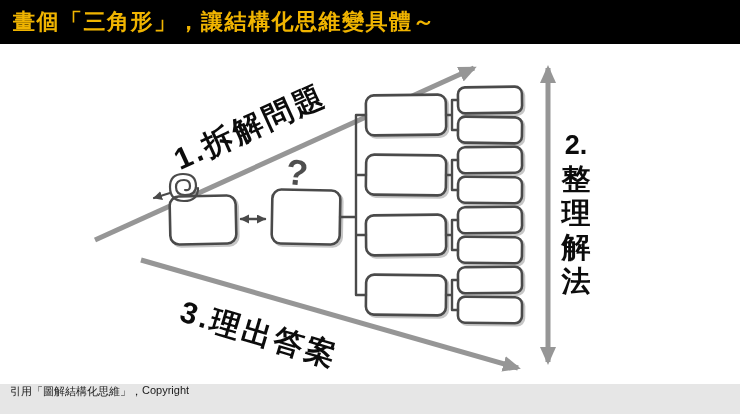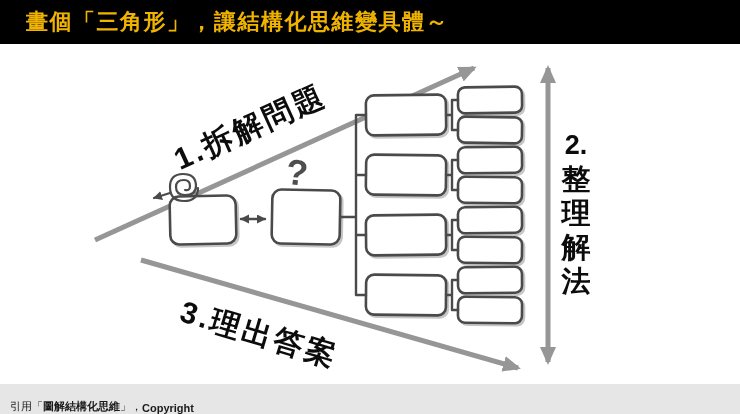--- a/index.html
+++ b/index.html
@@ -3,44 +3,44 @@
 <meta charset="utf-8">
 <style>
   * { margin:0; padding:0; box-sizing:border-box; }
   html,body { width:740px; height:414px; overflow:hidden; background:#fff;
               font-family:"Liberation Sans", sans-serif; }
   .slide { width:740px; height:414px; display:flex; flex-direction:column; }
 
   
   .banner { height:44px; background:#000; display:flex; align-items:center; flex:0 0 auto; }
   .banner-title { color:#f0b400; font-size:22px; font-weight:800;
-                  padding-left:26px; letter-spacing:1.5px; white-space:nowrap; }
+                  padding-left:13px; letter-spacing:1.5px; white-space:nowrap; }
 
   
   .canvas { position:relative; width:740px; height:340px; background:#fff; flex:0 0 auto; }
   .canvas svg { position:absolute; left:0; top:0; }
 
   .label { position:absolute; font-weight:800; color:#0c0c0c; white-space:nowrap; }
   .step1 { left:176px; top:97px;  font-size:30px; letter-spacing:3px;
            transform:rotate(-24.5deg); transform-origin:0 50%; }
   .step3 { left:181px; top:247px; font-size:30px; letter-spacing:3px;
            transform:rotate(16.5deg);  transform-origin:0 50%; }
   .step2 { left:552px; top:84px; width:48px; text-align:center;
            font-size:29px; line-height:34px; }
   .step2 .s2num { font-size:27px; }
 
   .qmark { position:absolute; left:286px; top:108px; font-size:36px; font-weight:800;
            color:#4e4e4e; transform:rotate(6deg); }
 
   .sketch { filter:drop-shadow(2px 2.5px 0 #c6c6c6); }
 
   
-  .foot { height:30px; background:#e6e6e6; display:flex; align-items:flex-end;
+  .foot { height:30px; background:#e6e6e6; display:flex; align-items:flex-start;
           padding-left:10px; font-size:11px; color:#1a1a1a; flex:0 0 auto; white-space:pre; }
-  .foot .b { font-weight:700;margin-top:14px; }
+  .foot .b { font-weight:400; }
   .foot .muted { color:#4c4c4c; }
 </style>
 </head>
 <body>
 
 <div class="slide">
 
   <header class="banner">
     <div class="banner-title">畫個「三角形」，讓結構化思維變具體～</div>
   </header>

